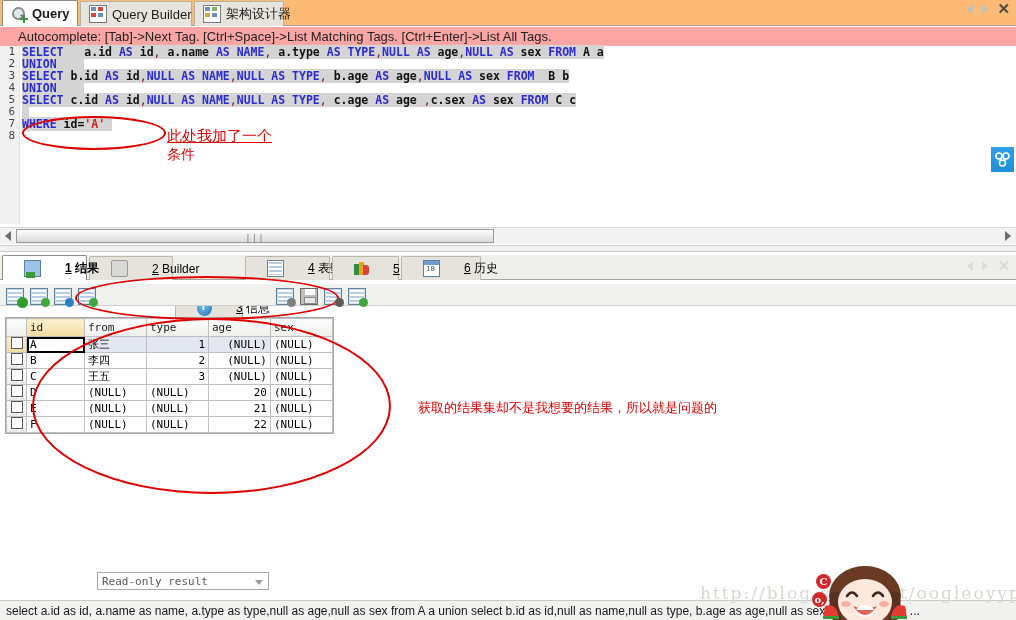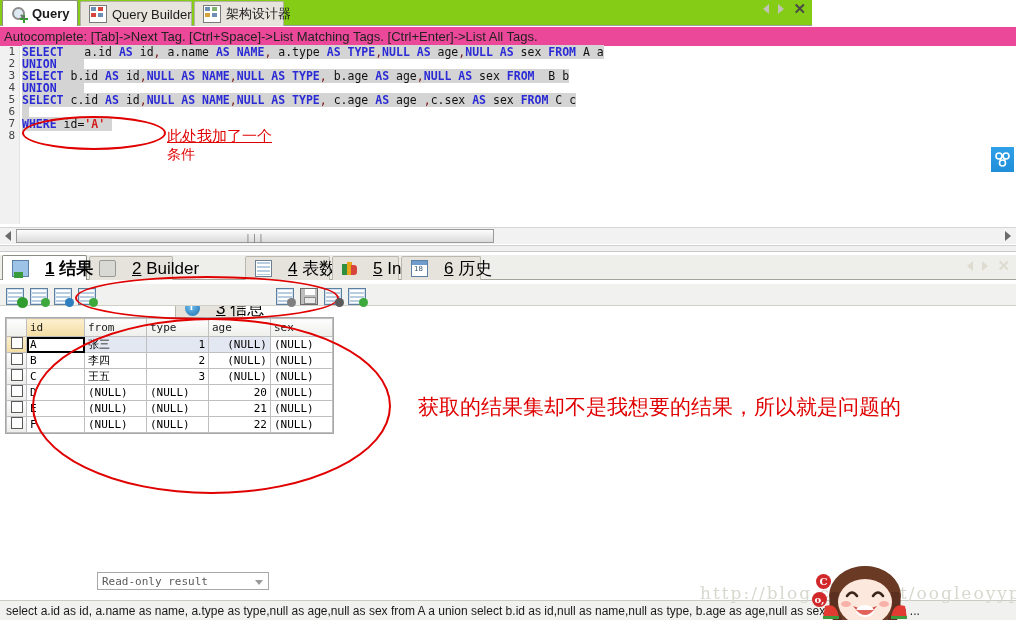--- a/index.html
+++ b/index.html
@@ -20,22 +20,22 @@
     position: relative;
     width: 1016px;
     height: 620px;
     background: #ffffff;
   }
 
   
   .tabstrip {
     position: absolute;
     left: 0; top: 0;
-    width: 812px; height: 26px;
-    background: #84cc16;
+    width: 1016px; height: 26px;
+    background: #fdba74;
     border-bottom: 1px solid #9d9d9d;
     box-sizing: border-box;
   }
   .tab {
     position: absolute;
     top: 1px;
     height: 25px;
     box-sizing: border-box;
     display: flex;
     align-items: center;
@@ -111,24 +111,24 @@
   .navarrow { width: 0; height: 0; border-top: 5px solid transparent; border-bottom: 5px solid transparent; }
   .navarrow.left { border-right: 6px solid #c3c2b6; }
   .navarrow.right { border-left: 6px solid #c3c2b6; }
   .closex { font-size: 15px; color: #4a4a46; font-weight: bold; line-height: 10px; cursor: default; }
 
   
   .hintbar {
     position: absolute;
     left: 0; top: 27px;
     width: 1016px; height: 19px;
-    background: #ec4899;
+    background: #fca5a5;
     font-size: 13px;
     color: #222;
-    padding-left: 4px;
+    padding-left: 18px;
     box-sizing: border-box;
     display: flex; align-items: center;
     white-space: nowrap;
   }
 
   
   .editor {
     position: absolute;
     left: 0; top: 46px;
     width: 1016px; height: 178px;
@@ -159,21 +159,21 @@
     font-family: "DejaVu Sans Mono", monospace;
     font-size: 11.5px;
   }
   .cline {
     height: 12px;
     line-height: 12px;
     white-space: pre;
   }
   .cline .seg { background: #d4d4d4; }
   .kw  { color: #2b2bd6; font-weight: bold; }
-  .id  { color: #111111; }
+  .id  { color: #111111; font-weight: bold; }
   .str { color: #d21d1d; font-weight: bold; }
   .pn  { color: #7a1818; }
 
   
   .ellipse {
     position: absolute;
     border: 2px solid #e00000;
     border-radius: 50%;
     background: transparent;
     pointer-events: none;
@@ -241,28 +241,28 @@
     position: absolute;
     left: 0; top: 255px;
     width: 1016px; height: 25px;
     background: #eeeeea;
     border-bottom: 1px solid #a6a49a;
     box-sizing: border-box;
   }
   .rtab {
     position: absolute;
     top: 1px; height: 24px;
-    display: flex; align-items: center; gap: 16px;
-    padding: 0 9px;
+    display: flex; align-items: center; gap: 24px;
+    padding: 0 21px;
     box-sizing: border-box;
     background: #e5e3db;
     border: 1px solid #bab8ad;
     border-bottom: none;
     border-radius: 2px 2px 0 0;
-    font-size: 17px;
+    font-size: 12px;
     white-space: nowrap;
   }
   .rtab.active {
     background: #ffffff;
     border-color: #8d8b82;
     font-weight: bold;
     top: 0; height: 25px;
     z-index: 3;
   }
   .rtab u { text-decoration: underline; }
@@ -665,21 +665,21 @@
           <td class="num">22</td>
           <td>(NULL)</td>
         </tr>
       </tbody>
     </table>
   </div>
 
   <div class="tb-ellipse"></div>
   <div class="big-ellipse"></div>
 
-  <div class="redtext" style="left:418px; top:399px; font-size:21px;">获取的结果集却不是我想要的结果，所以就是问题的</div>
+  <div class="redtext" style="left:418px; top:399px; font-size:13px;">获取的结果集却不是我想要的结果，所以就是问题的</div>
 
   <div class="watermark">http://blog.csdn.net/oogleoyyp</div>
 
   <div class="mascot">
     <svg width="100" height="64" viewBox="0 0 100 64" aria-hidden="true">
 
       <ellipse cx="50" cy="40" rx="36" ry="30" fill="#6b3a24"></ellipse>
 
       <ellipse cx="50" cy="46" rx="27" ry="23" fill="#fde8dd"></ellipse>
 

